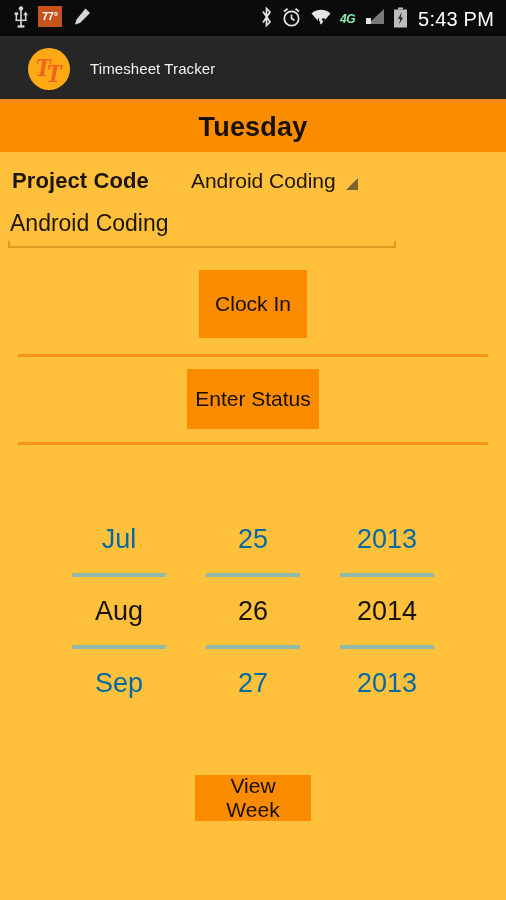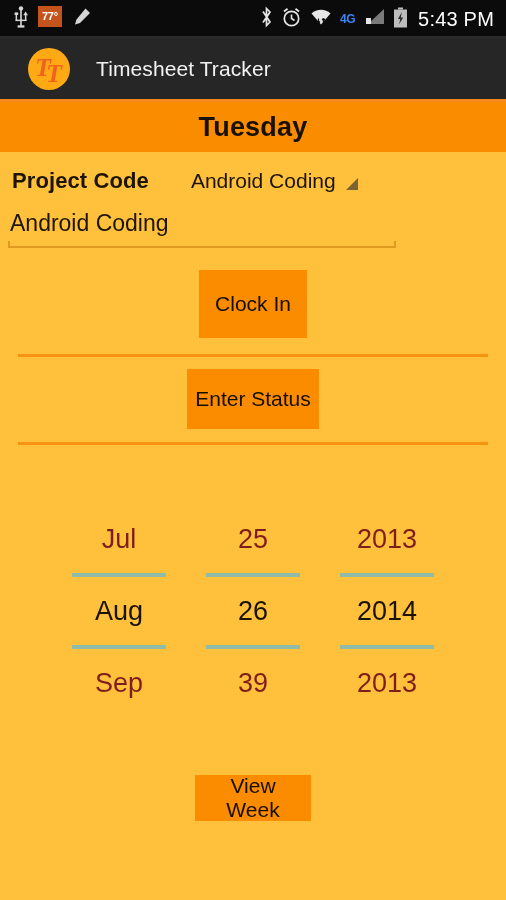--- a/index.html
+++ b/index.html
@@ -55,25 +55,26 @@
   .temp-badge {
     background: #C4541C;
     color: #fff;
     font-size: 11px;
     font-weight: bold;
     line-height: 1;
     padding: 5px 4px 5px 4px;
     letter-spacing: -0.3px;
   }
   .lte-text {
-    color: #3b82f6;
+    color: #86efac;
     font-size: 12px;
     font-weight: bold;
     letter-spacing: -0.5px;
     line-height: 1;
+    font-style: italic;
   }
   .clock {
     color: #ffffff;
     font-size: 20px;
     letter-spacing: 0.2px;
     line-height: 1;
     margin-left: 2px;
   }
 
   
@@ -102,22 +103,22 @@
     font-family: "Liberation Serif", serif;
     font-weight: bold;
     font-style: italic;
     font-size: 26px;
     line-height: 1;
   }
   .logo .t1 { left: 7px; top: 7px; }
   .logo .t2 { left: 18px; top: 13px; }
   .app-title {
     color: #F2F2F2;
-    font-size: 21px;
-    margin-left: 26px;
+    font-size: 15px;
+    margin-left: 20px;
     letter-spacing: 0.1px;
   }
 
   
   .day-banner {
     height: 50px;
     background: #FA8C00;
     display: flex;
     align-items: center;
     justify-content: center;
@@ -243,21 +244,21 @@
   }
   .dp-cell {
     height: 68px;
     display: flex;
     align-items: center;
     justify-content: center;
     font-size: 27px;
     width: 100%;
   }
   .dp-cell.dim {
-    color: #7f1d1d;
+    color: #0369a1;
   }
   .dp-cell.sel {
     color: #1A1205;
   }
   .dp-line {
     width: 94px;
     height: 4px;
     background: #8FBCA8;
     flex: none;
   }
@@ -377,21 +378,21 @@
         <div class="dp-cell sel">Aug</div>
         <div class="dp-line"></div>
         <div class="dp-cell dim">Sep</div>
       </div>
 
       <div class="dp-col">
         <div class="dp-cell dim">25</div>
         <div class="dp-line"></div>
         <div class="dp-cell sel">26</div>
         <div class="dp-line"></div>
-        <div class="dp-cell dim">39</div>
+        <div class="dp-cell dim">27</div>
       </div>
 
       <div class="dp-col">
         <div class="dp-cell dim">2013</div>
         <div class="dp-line"></div>
         <div class="dp-cell sel">2014</div>
         <div class="dp-line"></div>
         <div class="dp-cell dim">2013</div>
       </div>
 

